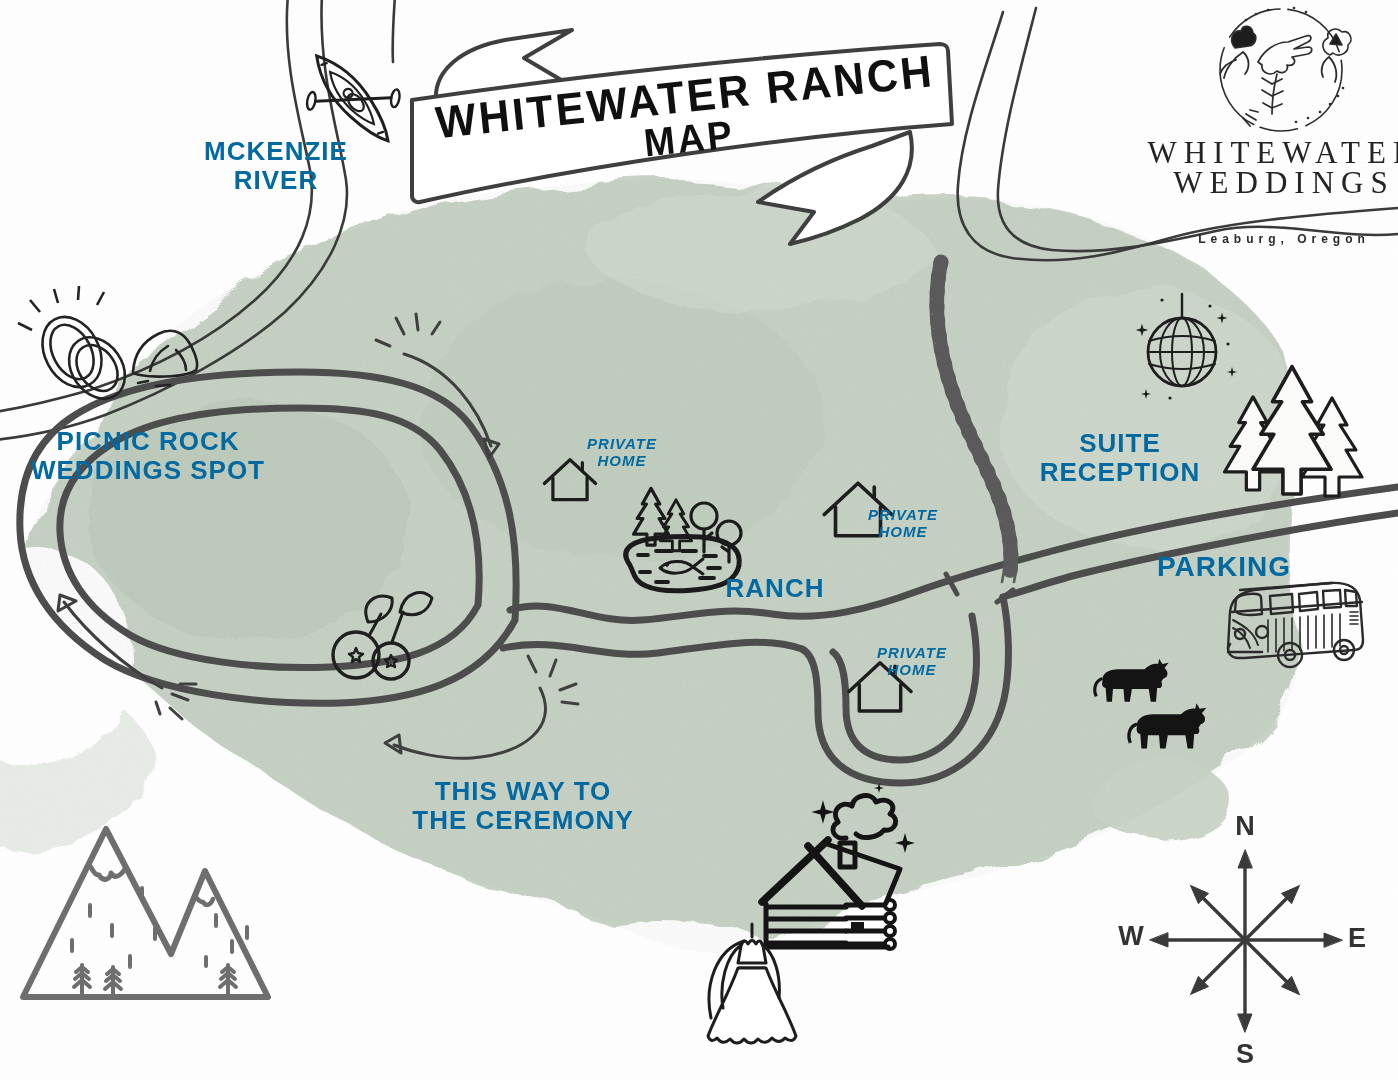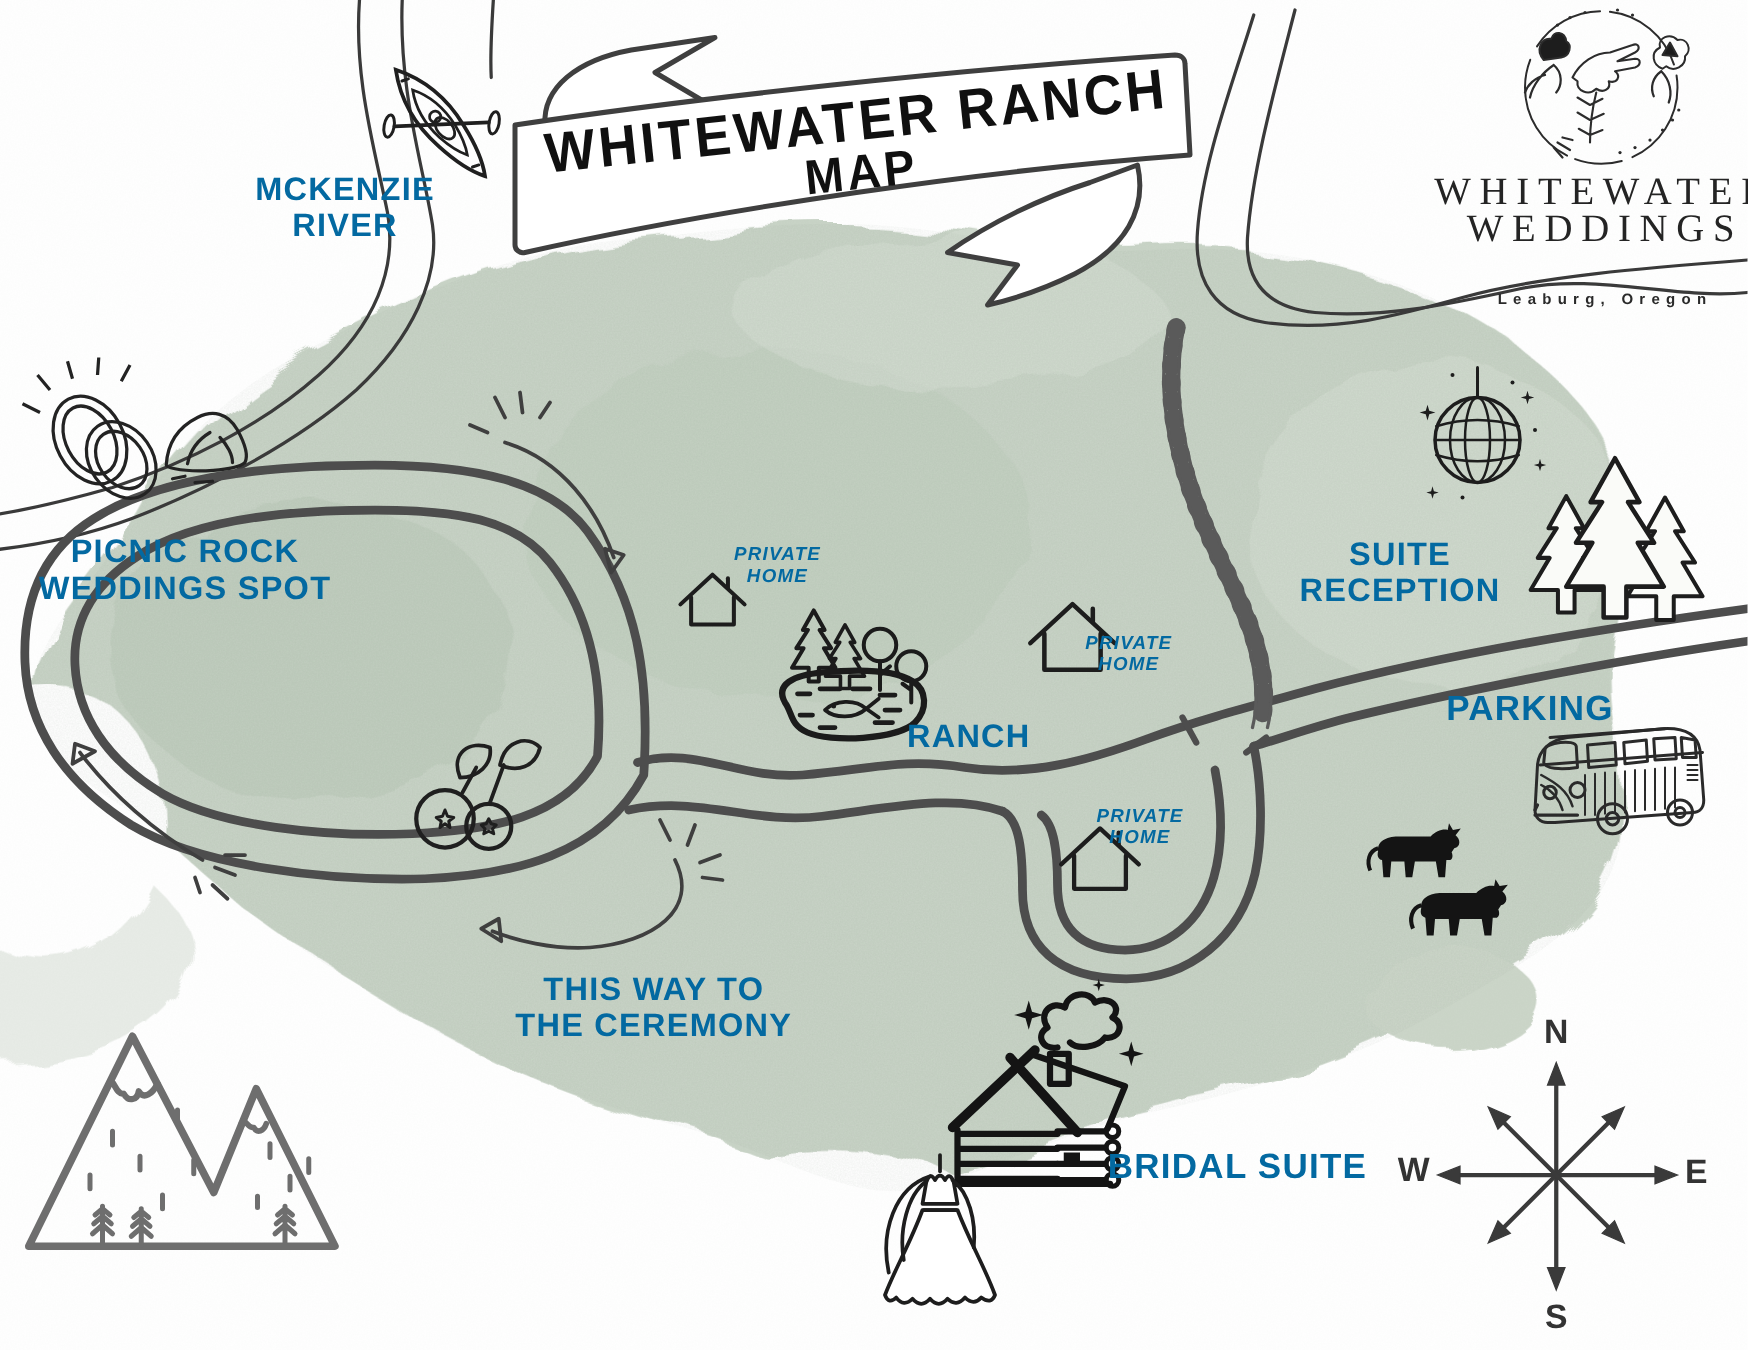--- a/index.html
+++ b/index.html
@@ -341,20 +341,19 @@
 <div class="lbl sm" style="left:912px;top:662px">
   <div>PRIVATE</div>
   <div>HOME</div>
 </div>
 
 <div class="lbl md" style="left:523px;top:806px">
   <div>THIS WAY TO</div>
   <div>THE CEREMONY</div>
 </div>
 
-<div class="lbl lg" style="left:990px;top:933px">BRIDAL SUITE</div>
 
 <div class="compass-letter" style="left:1245px;top:826px">N</div>
 <div class="compass-letter" style="left:1357px;top:938px">E</div>
 <div class="compass-letter" style="left:1245px;top:1054px">S</div>
 <div class="compass-letter" style="left:1131px;top:936px">W</div>
 
 </div>
 
 </body></html>

